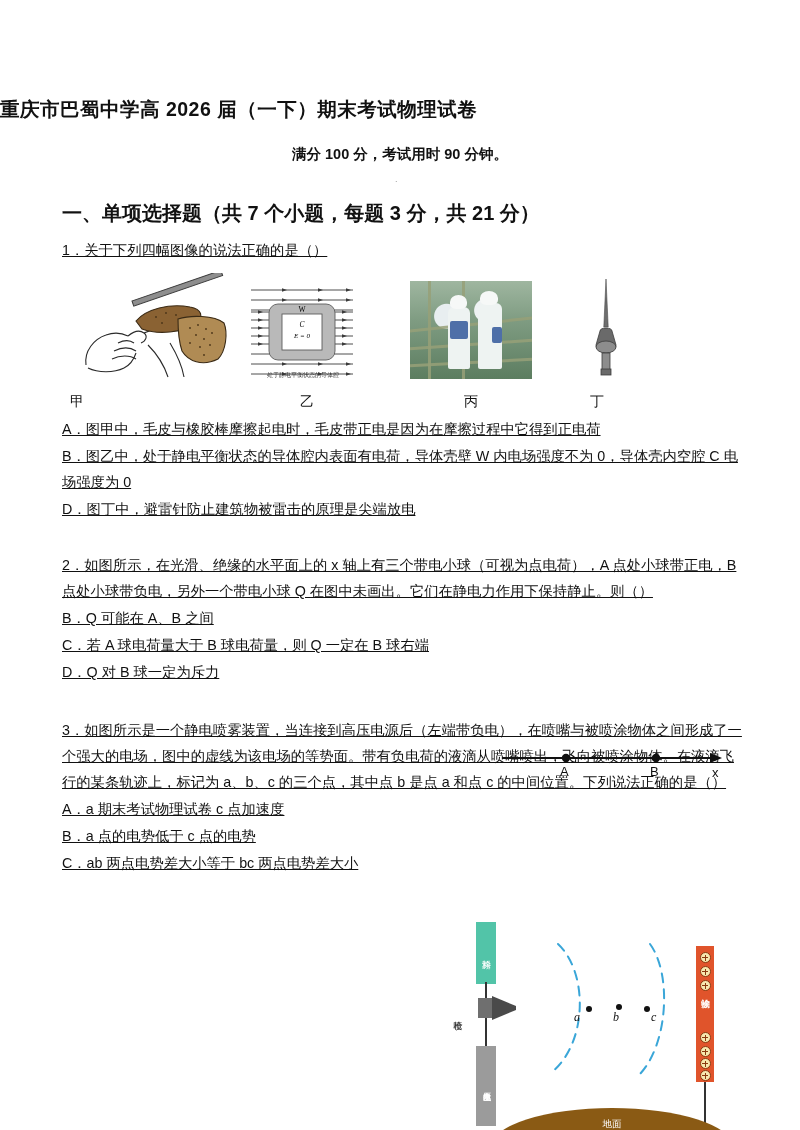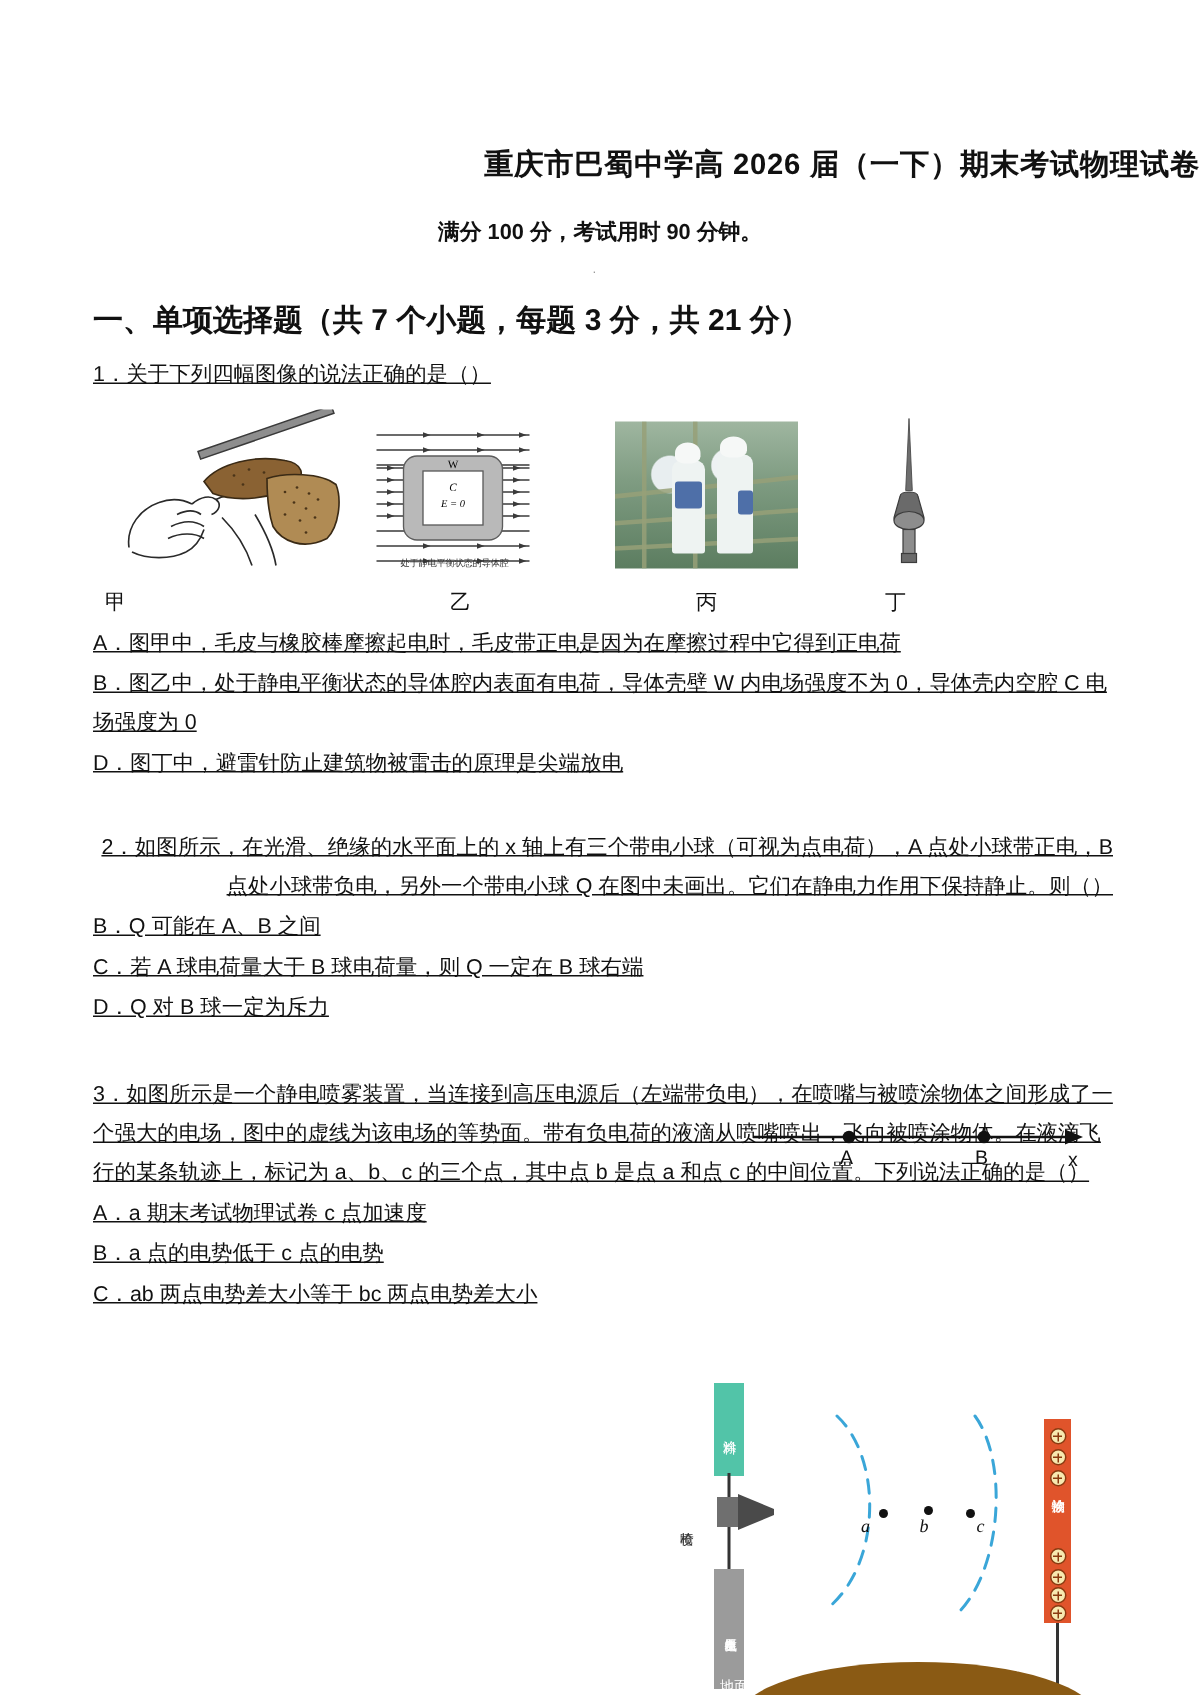--- a/index.html
+++ b/index.html
@@ -6,21 +6,21 @@
   html, body {
     width: 800px; height: 1130px;
     background: #ffffff;
     font-family: "Liberation Sans", "DejaVu Sans", sans-serif;
     color: #111;
     overflow: hidden;
   }
   .page { position: relative; width: 800px; height: 1130px; padding: 0; }
 
   .title {
-    text-align: right;
+    text-align: left;
     font-size: 19.5px;
     font-weight: bold;
     letter-spacing: .5px;
     margin-top: 96px;
   }
   .subtitle {
     text-align: center;
     font-size: 14.5px;
     font-weight: bold;
     margin-top: 22px;
@@ -122,21 +122,21 @@
     content:''; position:absolute; background:#8a3a10;
   }
   .plus-dot::before { left: 4px; top: 1.6px; width: 1.2px; height: 6px; }
   .plus-dot::after  { left: 1.6px; top: 4px; width: 6px; height: 1.2px; }
   .target-wire { position: absolute; left: 256px; top: 164px; width: 1.6px; height: 62px; background:#333; }
   .ground-mound {
     position: absolute; left: 44px; top: 190px; width: 240px; height: 38px;
     background: #8a5a14; border-radius: 120px 120px 0 0 / 38px 38px 0 0;
   }
   .ground-label {
-    position: absolute; left: 32px; top: 200px; width: 240px; text-align:left;
+    position: absolute; left: 44px; top: 200px; width: 240px; text-align:center;
     font-size: 9.5px; color: #ffffff;
   }
   .eq-pt { position:absolute; width:6px; height:6px; border-radius:50%; background:#111; }
   .eq-lbl { position:absolute; font-size:12px; font-style: italic; font-family:"Liberation Serif", serif; }
   .dot-mark { position:absolute; left:395px; top:78px; font-size:9px; color:#999; }
 </style>
 </head>
 <body>
 
 <div class="page">
@@ -269,21 +269,21 @@
     <span style="left:70px;">甲</span>
     <span style="left:300px;">乙</span>
     <span style="left:464px;">丙</span>
     <span style="left:590px;">丁</span>
   </div>
 
   <div class="opt">A．图甲中，毛皮与橡胶棒摩擦起电时，毛皮带正电是因为在摩擦过程中它得到正电荷</div>
   <div class="opt">B．图乙中，处于静电平衡状态的导体腔内表面有电荷，导体壳壁 W 内电场强度不为 0，导体壳内空腔 C 电场强度为 0</div>
   <div class="opt">D．图丁中，避雷针防止建筑物被雷击的原理是尖端放电</div>
 
-  <div class="q-stem" style="margin-top:30px;text-align:right;">2．如图所示，在光滑、绝缘的水平面上的 x 轴上有三个带电小球（可视为点电荷），A 点处小球带正电，B 点处小球带负电，另外一个带电小球 Q 在图中未画出。它们在静电力作用下保持静止。则（）</div>
+  <div class="q-stem" style="margin-top:30px;">2．如图所示，在光滑、绝缘的水平面上的 x 轴上有三个带电小球（可视为点电荷），A 点处小球带正电，B 点处小球带负电，另外一个带电小球 Q 在图中未画出。它们在静电力作用下保持静止。则（）</div>
   <div class="opt">B．Q 可能在 A、B 之间</div>
   <div class="opt">C．若 A 球电荷量大于 B 球电荷量，则 Q 一定在 B 球右端</div>
   <div class="opt">D．Q 对 B 球一定为斥力</div>
 
   <svg class="axis-fig" viewBox="0 0 230 44">
     <line x1="2" y1="14" x2="214" y2="14" stroke="#111" stroke-width="1.8"></line>
     <polygon points="222,14 210,9 210,19" fill="#111"></polygon>
     <circle cx="66" cy="14" r="4.2" fill="#111"></circle>
     <circle cx="156" cy="14" r="4.2" fill="#111"></circle>
     <text x="60" y="32" font-size="13" fill="#111">A</text>

